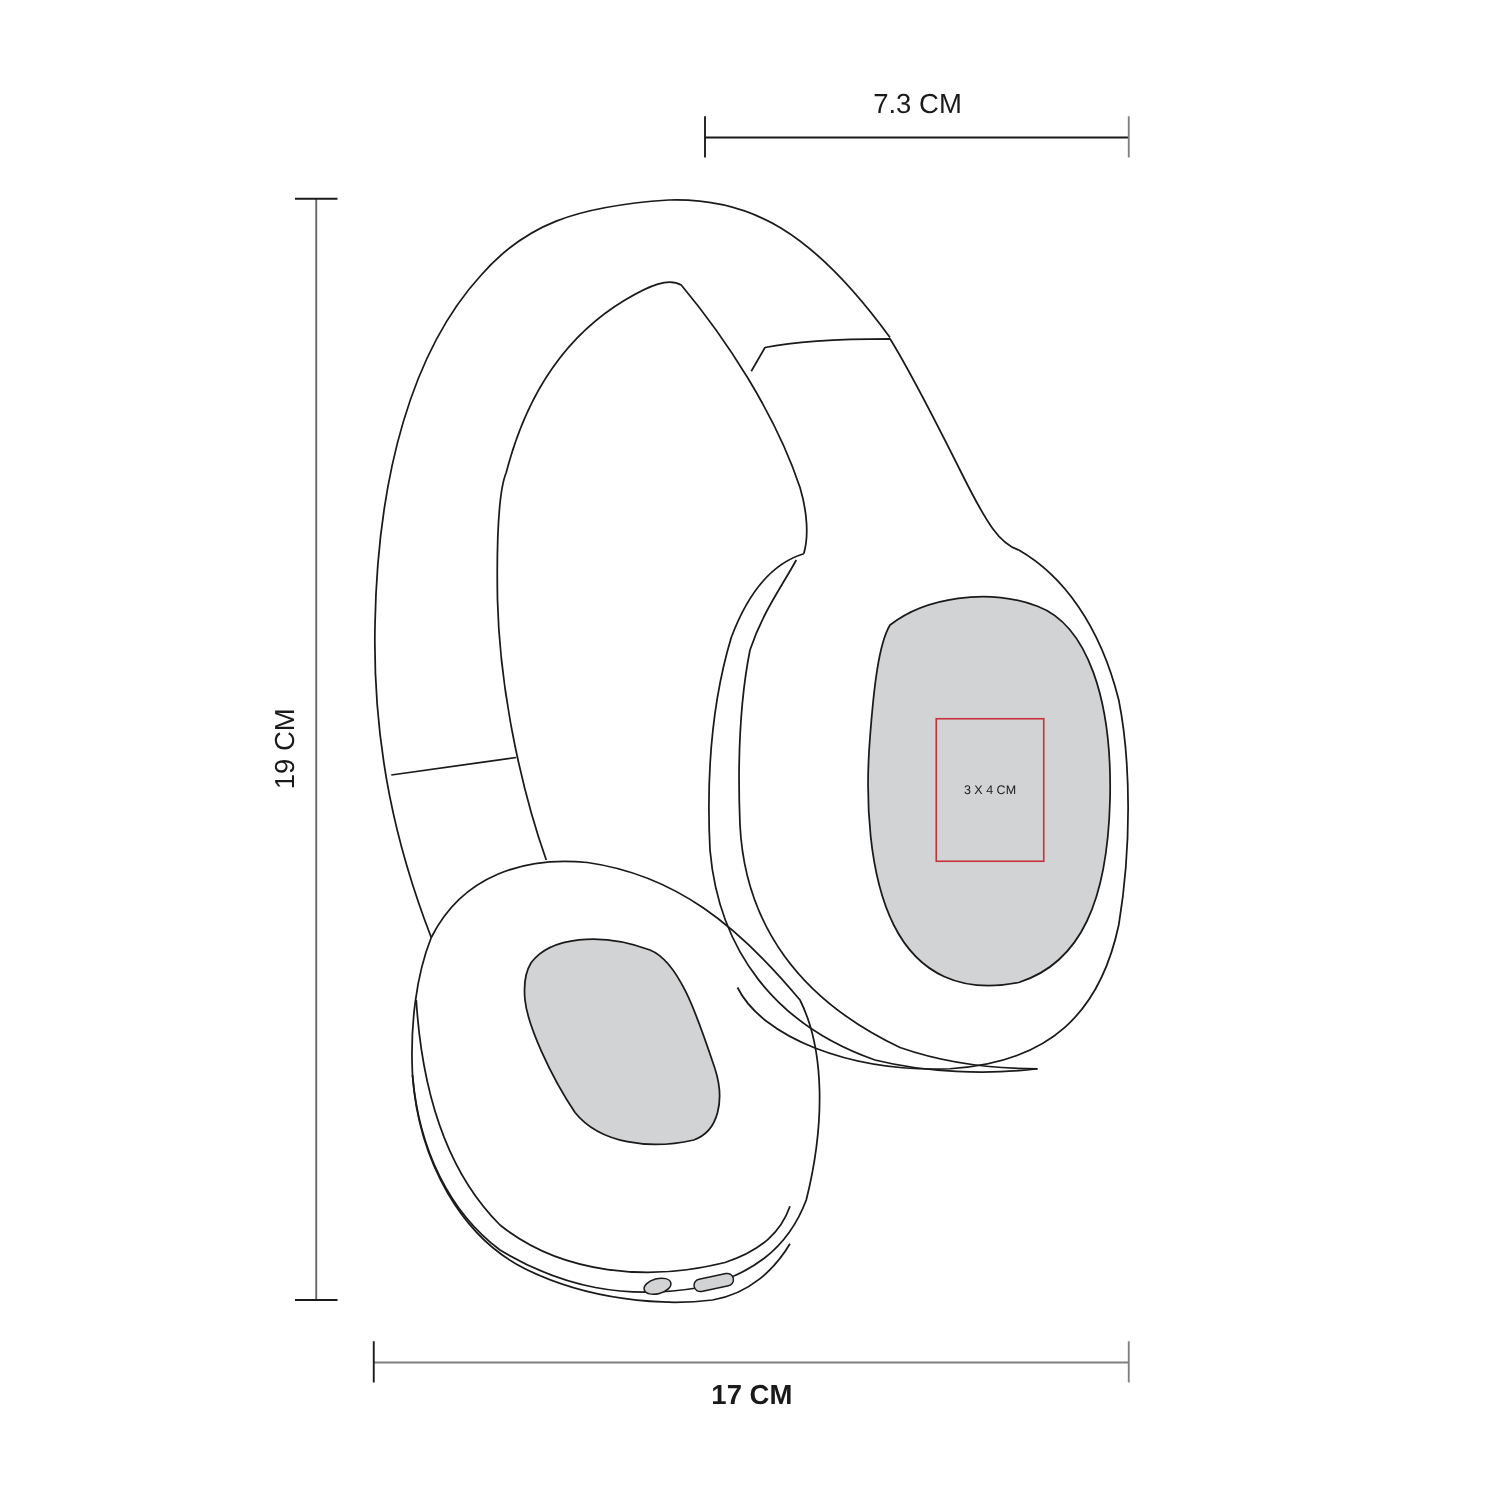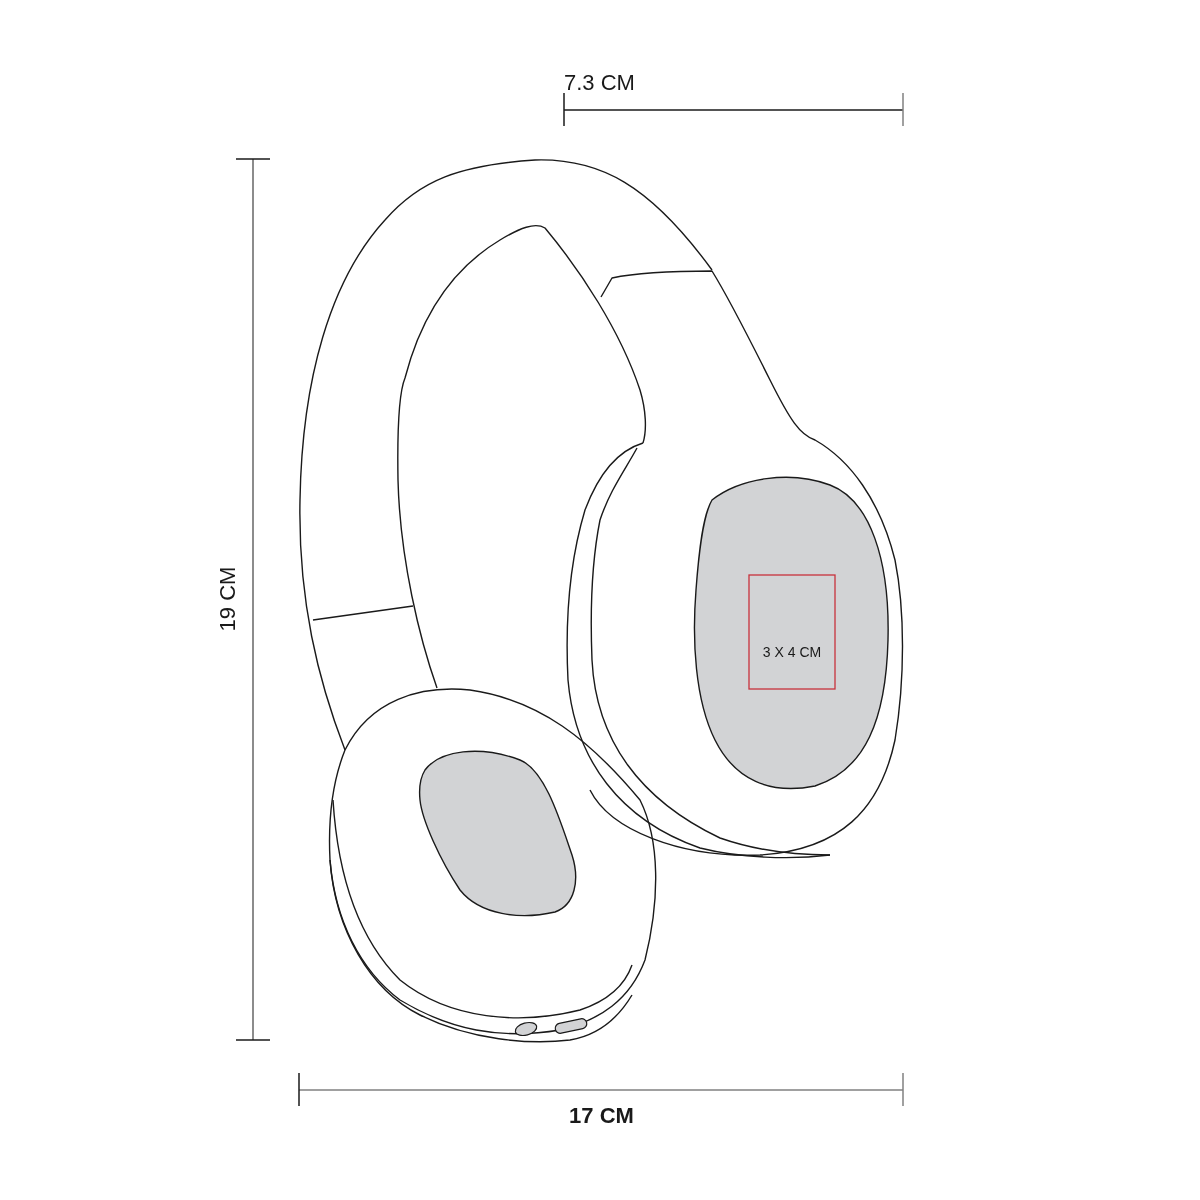--- a/index.html
+++ b/index.html
@@ -1,25 +1,25 @@
 <!DOCTYPE html>
 <html><head>
 <meta charset="utf-8">
 <style>
   html, body { margin:0; padding:0; background:#ffffff; }
   body { width:1200px; height:1200px; position:relative; overflow:hidden;
          font-family:"Liberation Sans", sans-serif; }
   svg.drawing { position:absolute; left:0; top:0; width:1200px; height:1200px; }
   .lbl { position:absolute; color:#1a1a1a; font-family:"Liberation Sans", sans-serif;
          white-space:nowrap; }
-  .lbl-top { left:564px; width:340px; top:70px; text-align:left; font-size:22px; }
+  .lbl-top { left:564px; width:340px; top:70px; text-align:center; font-size:22px; }
   .lbl-bottom { left:299px; width:605px; top:1103px; text-align:center; font-size:22px;font-weight:bold; }
   .lbl-left { left:228px; top:599px; font-size:22px; transform:translate(-50%,-50%) rotate(-90deg); }
   .lbl-area { left:749px; top:575px; width:86px; height:114px; display:flex;
-              align-items:center; justify-content:center; font-size:14px;margin-top:20px; }
+              align-items:center; justify-content:center; font-size:10px; }
 </style>
 </head>
 <body>
 
 <svg class="drawing" viewBox="0 0 1200 1200" xmlns="http://www.w3.org/2000/svg">
 
   <g stroke="#1a1a1a" stroke-width="1.5" fill="none">
     <line x1="564" y1="110" x2="903" y2="110"></line>
     <line x1="564" y1="93" x2="564" y2="126"></line>
     <line x1="903" y1="93" x2="903" y2="126" stroke="#808080"></line>

